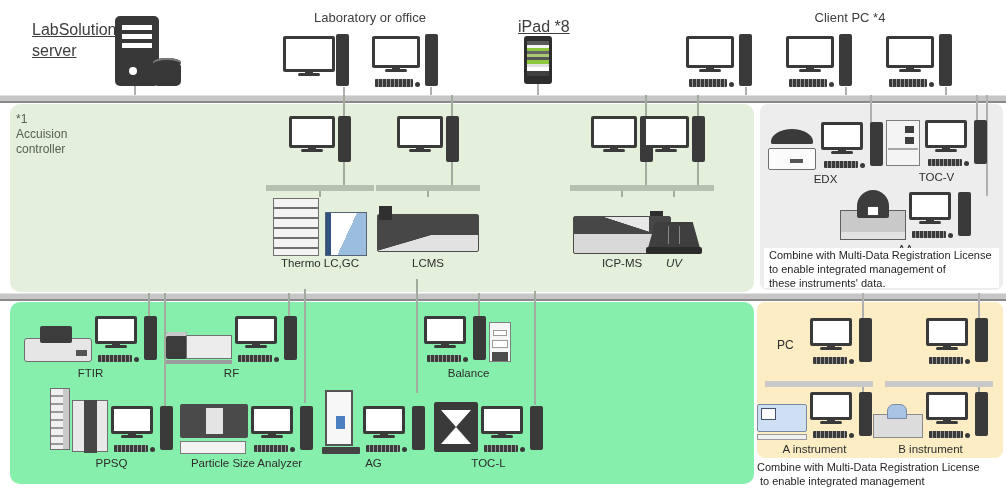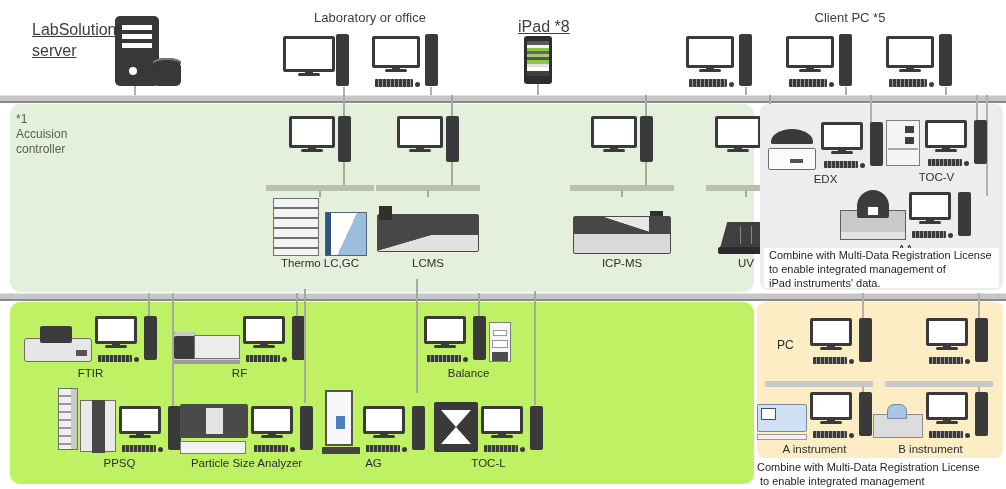--- a/index.html
+++ b/index.html
@@ -9,21 +9,21 @@
   .bus{position:absolute;left:0;width:1006px;height:8px;background:#c6c6c6;
        border-top:1px solid #e2e2e2;border-bottom:2px solid #8a8a8a;box-sizing:border-box;}
   .vline{position:absolute;width:2px;background:#b0b0b0;}
   .vline.g{background:#a3ab9e;}
   .subbus{position:absolute;height:6px;background:#b7bfb1;}
   .subbus.gray{background:#c9c9c9;}
   
   .zone{position:absolute;border-radius:10px;}
   #green1{left:10px;top:104px;width:744px;height:188px;background:#e4f0db;}
   #graybox{left:760px;top:104px;width:243px;height:186px;background:#ededed;border-radius:8px;}
-  #green2{left:10px;top:302px;width:744px;height:182px;background:#bef264;}
+  #green2{left:10px;top:302px;width:744px;height:182px;background:#86efac;}
   #yellowbox{left:757px;top:302px;width:246px;height:156px;background:#fcedc5;border-radius:8px;}
   
   .toplabel{position:absolute;font-size:13px;color:#3d3d3d;}
   .small12{font-size:16px;text-decoration:underline;}
   .zlabel{position:absolute;left:6px;top:8px;width:62px;font-size:12px;line-height:1.25;
           color:#57614f;white-space:pre-line;}
   .ilabel{position:absolute;font-size:11.5px;color:#2d2d2d;text-align:center;}
   .glabel{position:absolute;top:100%;left:50%;transform:translateX(-50%);margin-top:3px;
           font-size:11.5px;color:#2d2d2d;white-space:nowrap;}
   .note{position:absolute;font-size:11px;color:#1f1f1f;line-height:1.25;}
@@ -159,30 +159,30 @@
   
   .col{position:absolute;top:0;height:188px;}
   .col .vtop{left:calc(50% + 23px);top:-9px;height:92px;}
   .col .colpc{position:absolute;left:50%;margin-left:-31px;top:10px;}
   .col .sb{left:4px;right:4px;top:81px;}
   .col .vdrop{left:calc(50% - 1px);top:87px;height:6px;}
   .col .colins{position:absolute;left:50%;transform:translateX(-50%);bottom:36px;}
   .col .collabel{left:0;right:0;top:153px;}
   .c1{left:46px;width:120px;} .c2{left:150px;width:112px;} .c3{left:252px;width:116px;}
   .c4{left:362px;width:112px;} .c5{left:464px;width:104px;} .c6{left:556px;width:112px;}
-  .c7{left:692px;width:88px;}
+  .c7{left:620px;width:88px;font-style:italic;}
   
   .grp{position:absolute;display:flex;align-items:flex-end;gap:3px;}
   .grp .gvline{position:absolute;width:2px;background:#a3ab9e;}
   .grp.r1{top:12px;} .grp.r1 .gvline{right:7px;top:-21px;height:32px;}
   .grp.r2{bottom:30px;} .grp.r2 .gvline{right:7px;top:-111px;height:114px;}
   .g-ppsq .gvline{top:-95px !important;}
   .g-bal .gvline{left:54px;right:auto !important;}
-  .g-ftir{left:14px;} .g-rf{left:164px;} .g-ta{left:300px;} .g-bal{left:414px;}
-  .g-ppsq{left:48px;} .g-psa{left:170px;} .g-ag{left:312px;} .g-tocl{left:424px;}
+  .g-ftir{left:14px;} .g-rf{left:156px;} .g-ta{left:300px;} .g-bal{left:414px;}
+  .g-ppsq{left:40px;} .g-psa{left:170px;} .g-ag{left:312px;} .g-tocl{left:424px;}
   .g-edx{left:8px;top:16px;} .g-tocv{left:126px;top:14px;} .g-aa{left:80px;top:86px;}
   .g-ainst{left:0;top:88px;} .g-binst{left:116px;top:88px;}
 </style>
 </head>
 <body>
 
 <div id="stage">
 
   <div class="toplabel small12" style="left:32px;top:20px;width:86px;line-height:1.3;">LabSolutions server</div>
   <div class="server" style="left:115px;top:16px;"></div>
@@ -199,21 +199,21 @@
   <div class="pcset lg" style="position:absolute;left:372px;top:34px;">
     <div class="mon"></div>
     <div class="kb"></div>
     <div class="tower"></div>
   </div>
 
   <div class="toplabel small12" style="left:518px;top:18px;">iPad *8</div>
   <div class="vline" style="left:537px;top:84px;height:12px;"></div>
   <div class="tablet" style="left:524px;top:36px;"></div>
 
-  <div class="toplabel" style="left:760px;top:10px;width:180px;text-align:center;">Client PC *5</div>
+  <div class="toplabel" style="left:760px;top:10px;width:180px;text-align:center;">Client PC *4</div>
   <div class="vline" style="left:745px;top:87px;height:9px;"></div>
   <div class="pcset lg" style="position:absolute;left:686px;top:34px;">
     <div class="mon"></div>
     <div class="kb"></div>
     <div class="tower"></div>
   </div>
   <div class="vline" style="left:845px;top:87px;height:9px;"></div>
   <div class="pcset lg" style="position:absolute;left:786px;top:34px;">
     <div class="mon"></div>
     <div class="kb"></div>
@@ -327,21 +327,21 @@
           <div class="mon"></div>
           <div class="kb"></div>
           <div class="tower"></div>
         </div>
       <div class="glabel">AA</div>
     </div>
 
     <div class="notepanel">
       <div class="note" style="position:static;">Combine with Multi-Data Registration License</div>
       <div class="note" style="position:static;">to enable integrated management of</div>
-      <div class="note" style="position:static;">iPad instruments' data.</div>
+      <div class="note" style="position:static;">these instruments' data.</div>
     </div>
   </div>
 
   <div class="zone" id="green2">
     <div class="grp r1 g-ftir">
       <div class="gvline"></div>
       <div class="ins i-ftir">
           <i class="a"></i>
         </div>
       <div class="pcset sm">

